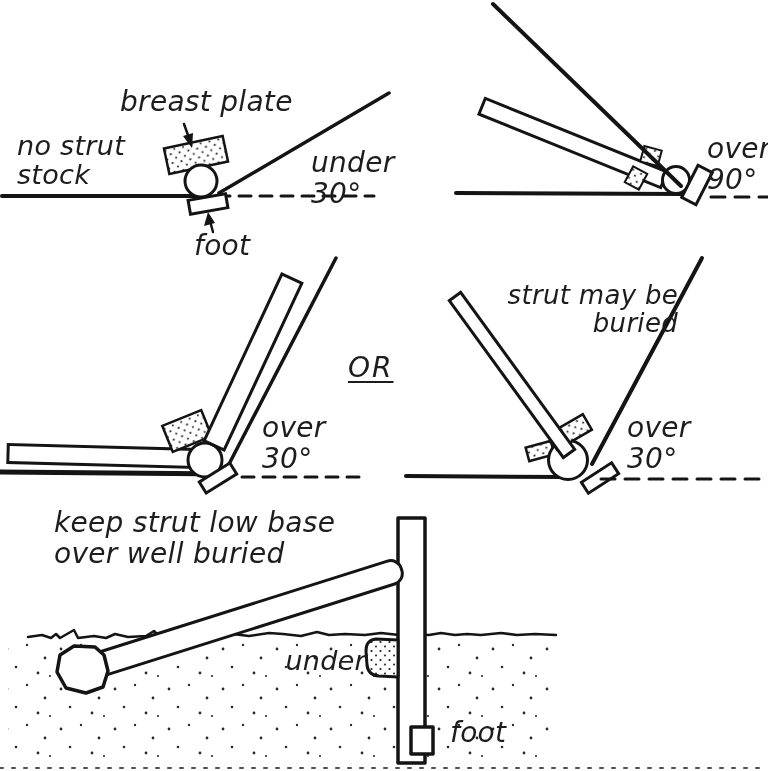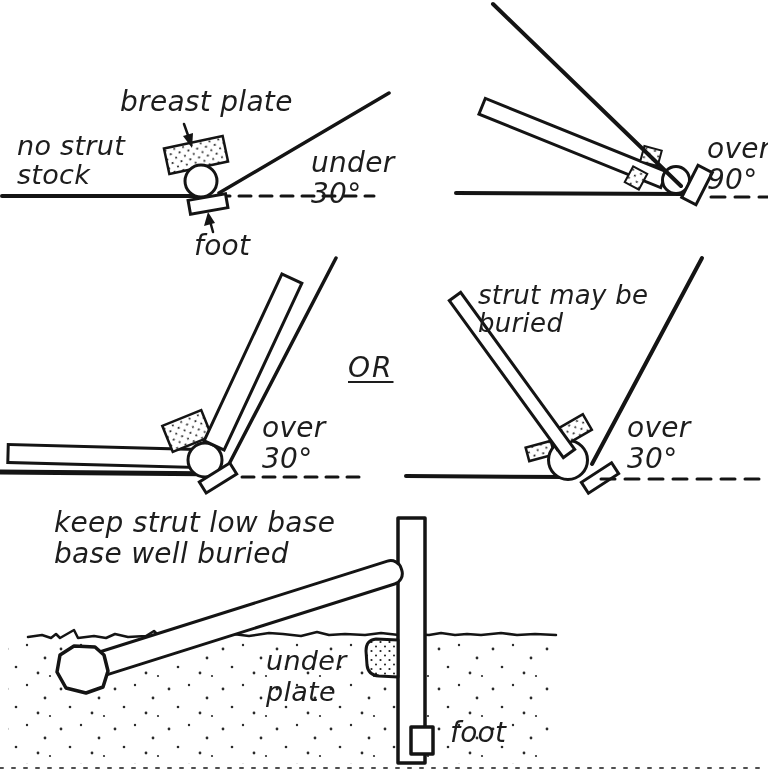--- a/index.html
+++ b/index.html
@@ -14,21 +14,21 @@
   .lbl{
     position:absolute;
     color:#1d1d1d;
     font-style:italic;
     font-size:27px;
     line-height:29px;
     letter-spacing:.3px;
     white-space:nowrap;
   }
   .lbl .ln{display:block;}
-  .center{text-align:left;}
+  .center{text-align:right;}
   .underline{text-decoration:underline;text-underline-offset:4px;}
   .big{font-size:28px;line-height:31px;}
 </style>
 </head>
 <body>
 
 <div id="stage">
 
   <svg id="art" width="768" height="771" viewBox="0 0 768 771">
     <defs>
@@ -170,23 +170,22 @@
     <span class="ln">buried</span>
   </div>
 
   <div class="lbl big" style="left:627px;top:412px">
     <span class="ln">over</span>
     <span class="ln">30°</span>
   </div>
 
   <div class="lbl big" style="left:54px;top:507px">
     <span class="ln">keep strut low base</span>
-    <span class="ln">base well buried</span>
+    <span class="ln">over well buried</span>
   </div>
 
   <div class="lbl center" style="left:266px;top:645px;width:100px;line-height:31px">
     <span class="ln">under</span>
-    <span class="ln">plate</span>
   </div>
 
   <div class="lbl big" style="left:450px;top:717px">foot</div>
 
 </div>
 
 </body></html>

